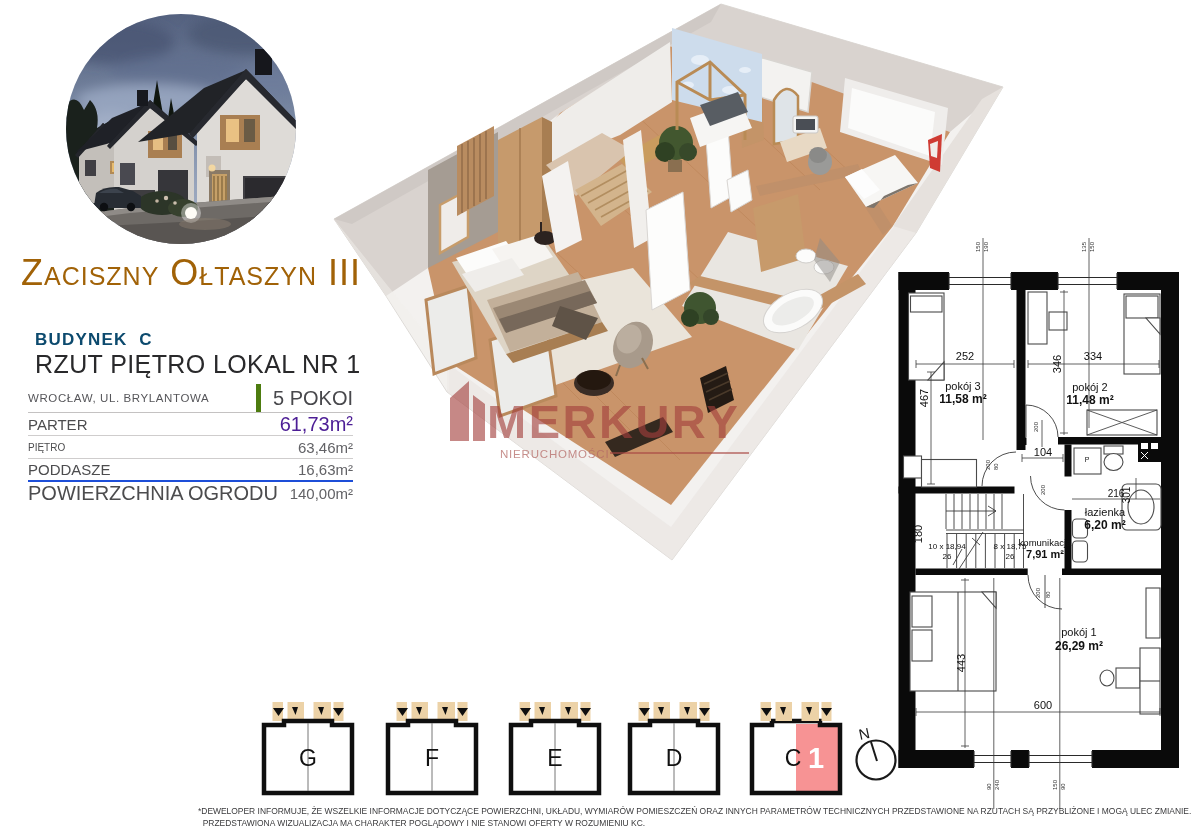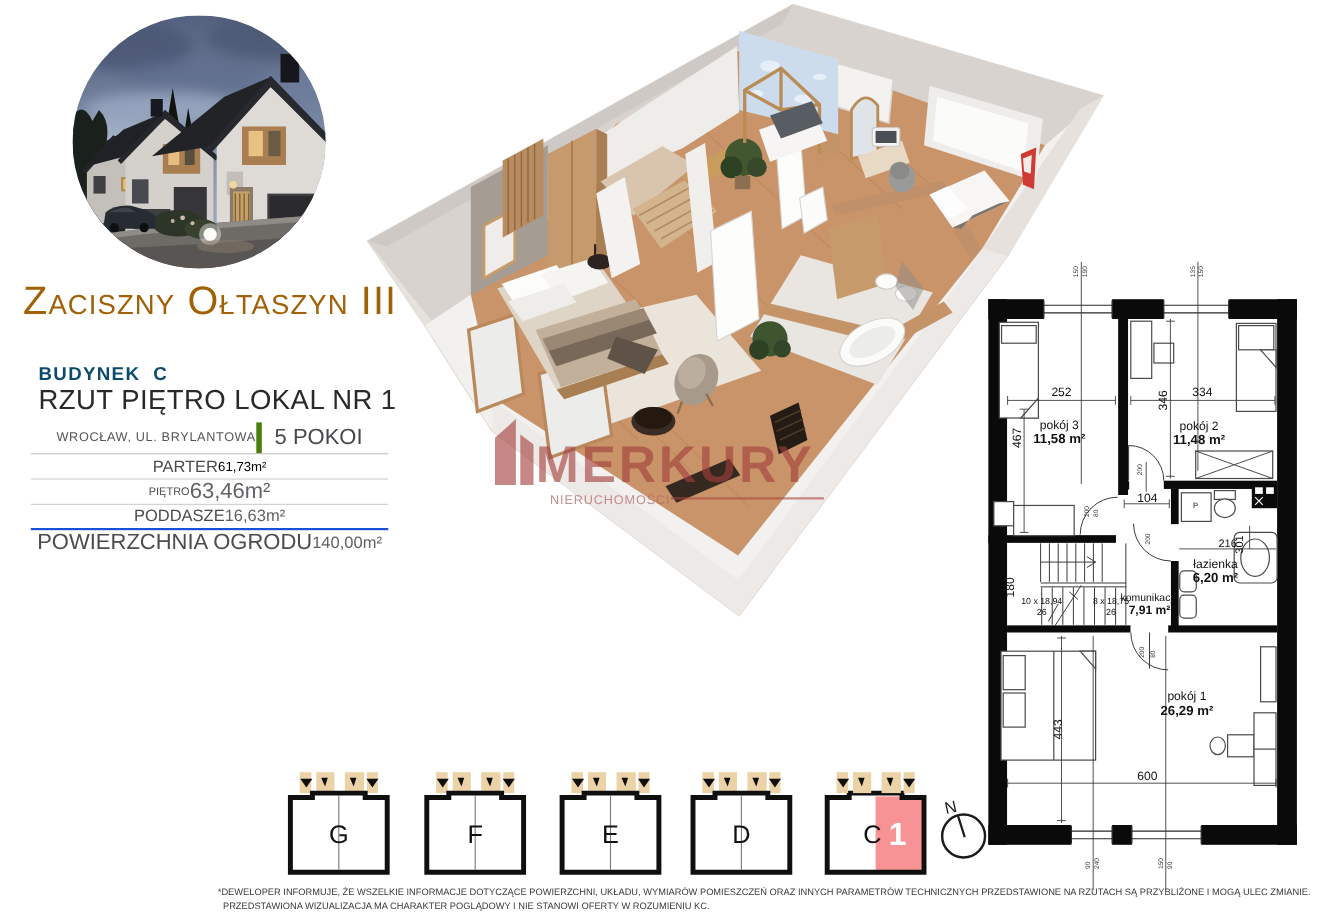--- a/index.html
+++ b/index.html
@@ -3,21 +3,21 @@
 <meta charset="utf-8">
 <style>
 html,body{margin:0;padding:0}
 body{width:1200px;height:837px;position:relative;background:#fff;
   font-family:"Liberation Sans",sans-serif;overflow:hidden}
 .abs{position:absolute}
 #title{left:21px;top:252px;font-size:36px;color:#a16207;letter-spacing:1px;font-variant:small-caps}
 #bud{left:35px;top:330px;font-size:17px;font-weight:bold;color:#0c4a6e;letter-spacing:1.2px}
 #rzut{left:35px;top:350px;font-size:25px;color:#29292b;letter-spacing:0.4px}
 #tbl{left:28px;top:384px;width:325px;color:#4c4c4e;white-space:nowrap}
-.trow{display:flex;justify-content:center;align-items:center;border-bottom:1px solid #cfcdcd}
+.trow{display:flex;justify-content:space-between;align-items:center;border-bottom:1px solid #cfcdcd}
 #disc{left:198px;top:806px;font-size:8.45px;color:#3a3a3c;line-height:11.5px;letter-spacing:0px;white-space:nowrap}
 </style>
 </head>
 <body>
 <svg class="abs" style="left:0;top:0" width="1200" height="837" viewBox="0 0 1200 837">
 <defs>
 <clipPath id="circ">
         <circle cx="181" cy="129" r="115"></circle>
       </clipPath>
 <linearGradient id="sky" x1="0" y1="0" x2="0" y2="1">
@@ -422,25 +422,25 @@
 <div class="abs" id="title">Zaciszny Ołtaszyn III</div>
 <div class="abs" id="bud">BUDYNEK&nbsp; C</div>
 <div class="abs" id="rzut">RZUT PIĘTRO LOKAL NR 1</div>
 <div class="abs" id="tbl">
  <div class="trow" style="height:28px;border-bottom-color:#c4c2c2">
    <span style="font-size:11.5px;letter-spacing:0.6px;color:#56565a">WROCŁAW, UL. BRYLANTOWA</span>
    <span style="border-left:5px solid #4d7c0f;padding-left:12px;font-size:20px;height:28px;line-height:28px;color:#48484c">5 POKOI</span>
  </div>
  <div class="trow" style="height:22px">
    <span style="font-size:15px">PARTER</span>
-      <span style="font-size:12px;color:#000000">61,73m²</span>
+      <span style="font-size:20px;color:#4c1d95">61,73m²</span>
  </div>
  <div class="trow" style="height:22px">
    <span style="font-size:10px">PIĘTRO</span>
-      <span style="font-size:20px;color:#626266">63,46m²</span>
+      <span style="font-size:15px;color:#626266">63,46m²</span>
  </div>
  <div class="trow" style="height:21px;border-bottom:2px solid #1d4ed8">
    <span style="font-size:15px">PODDASZE</span>
       <span style="font-size:15px;color:#626266">16,63m²</span>
  </div>
  <div class="trow" style="height:22px;border-bottom:none">
    <span style="font-size:20px">POWIERZCHNIA OGRODU</span>
       <span style="font-size:15px;color:#626266">140,00m²</span>
  </div>
 </div>

